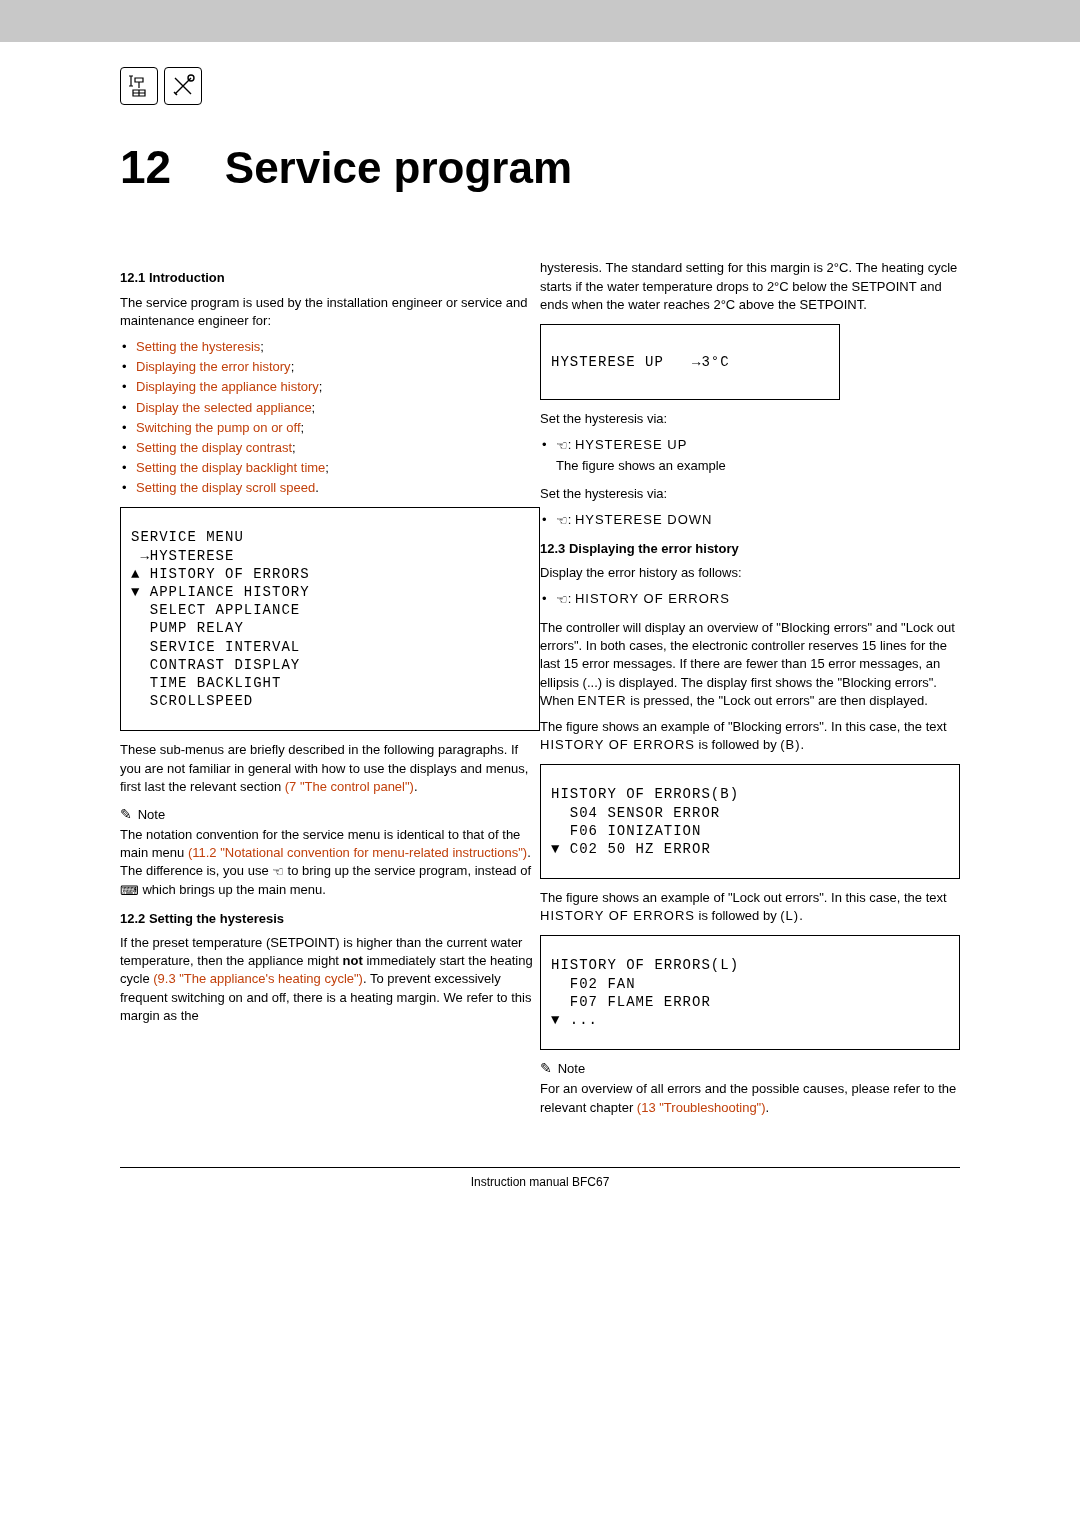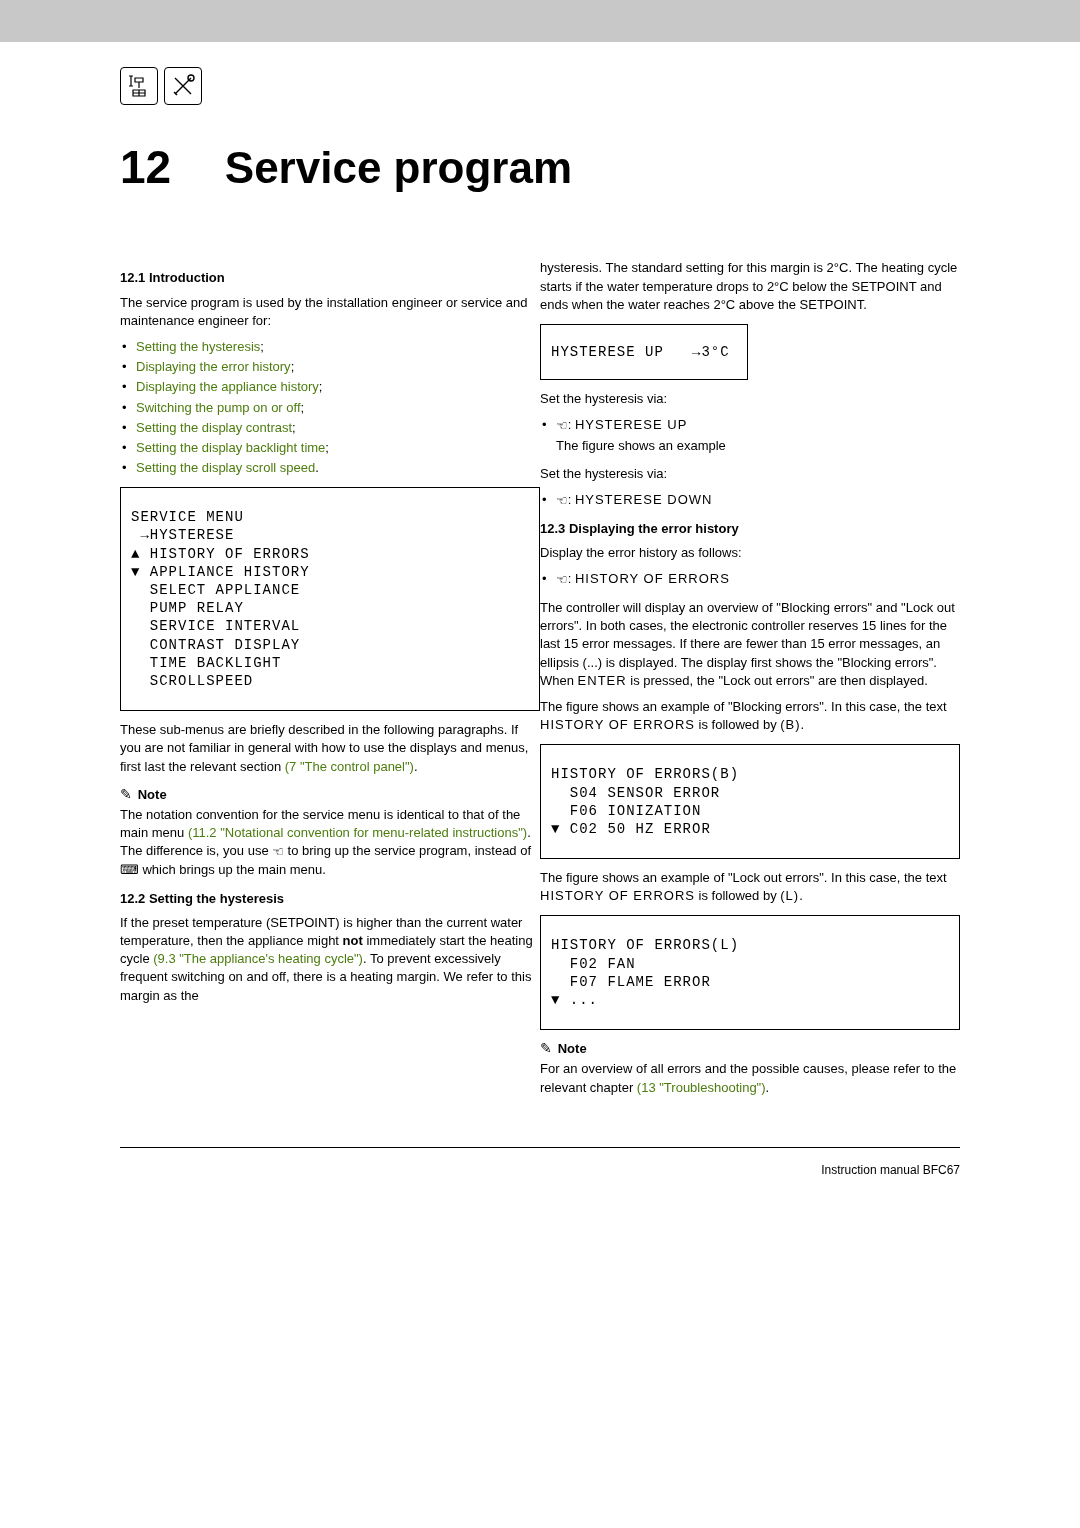--- a/index.html
+++ b/index.html
@@ -72,66 +72,66 @@
   ul.bullets li {
     padding-left: 16px;
     position: relative;
     margin-bottom: 2px;
   }
   ul.bullets li::before {
     content: "•";
     position: absolute;
     left: 2px;
   }
-  .link { color: #4d7c0f; }
+  .link { color: #c2410c; }
   .lcd-box {
     border: 1.5px solid #000;
     padding: 20px 10px;
     font-family: "Courier New", monospace;
     font-size: 14px;
     letter-spacing: 1px;
     margin: 10px 0;
     white-space: pre;
     line-height: 1.3;
   }
   .lcd-small {
-    width: 208px;
-    padding: 18px 10px;
+    width: 300px;
+    padding: 28px 10px;
   }
   .note-block {
     margin: 10px 0;
   }
   .note-head {
     display: flex;
     align-items: flex-start;
     gap: 6px;
   }
   .note-icon {
     font-size: 14px;
     line-height: 1;
     position: relative;
     top: 1px;
   }
-  .note-title { font-weight: bold; }
+  .note-title { font-weight: normal; }
   .note-body { 
     margin-top: 2px;
   }
   .mono { font-family: Liberation Sans, sans-serif; letter-spacing: 1px; }
   .key-icon {
     display: inline-block;
     font-size: 13px;
     vertical-align: middle;
     position: relative;
   }
   .footer {
     border-top: 1.5px solid #000;
     margin-top: 40px;
-    padding-top: 14px;
-    display: flex;
-    justify-content: flex-end;
+    padding-top: 6px;
+    display: flex;
+    justify-content: center;
     font-size: 12px;
   }
 </style>
 </head>
 <body>
 
 <div class="top-bar"></div>
 
 <div class="page">
 
@@ -167,20 +167,21 @@
 
     <div class="col">
 
       <div class="section-heading">12.1   Introduction</div>
       <p>The service program is used by the installation engineer or service and maintenance engineer for:</p>
 
       <ul class="bullets">
         <li><span class="link">Setting the hysteresis</span>;</li>
         <li><span class="link">Displaying the error history</span>;</li>
         <li><span class="link">Displaying the appliance history</span>;</li>
+        <li><span class="link">Display the selected appliance</span>;</li>
         <li><span class="link">Switching the pump on or off</span>;</li>
         <li><span class="link">Setting the display contrast</span>;</li>
         <li><span class="link">Setting the display backlight time</span>;</li>
         <li><span class="link">Setting the display scroll speed</span>.</li>
       </ul>
 
       <div class="lcd-box">SERVICE MENU
  →HYSTERESE
 ▲ HISTORY OF ERRORS
 ▼ APPLIANCE HISTORY

